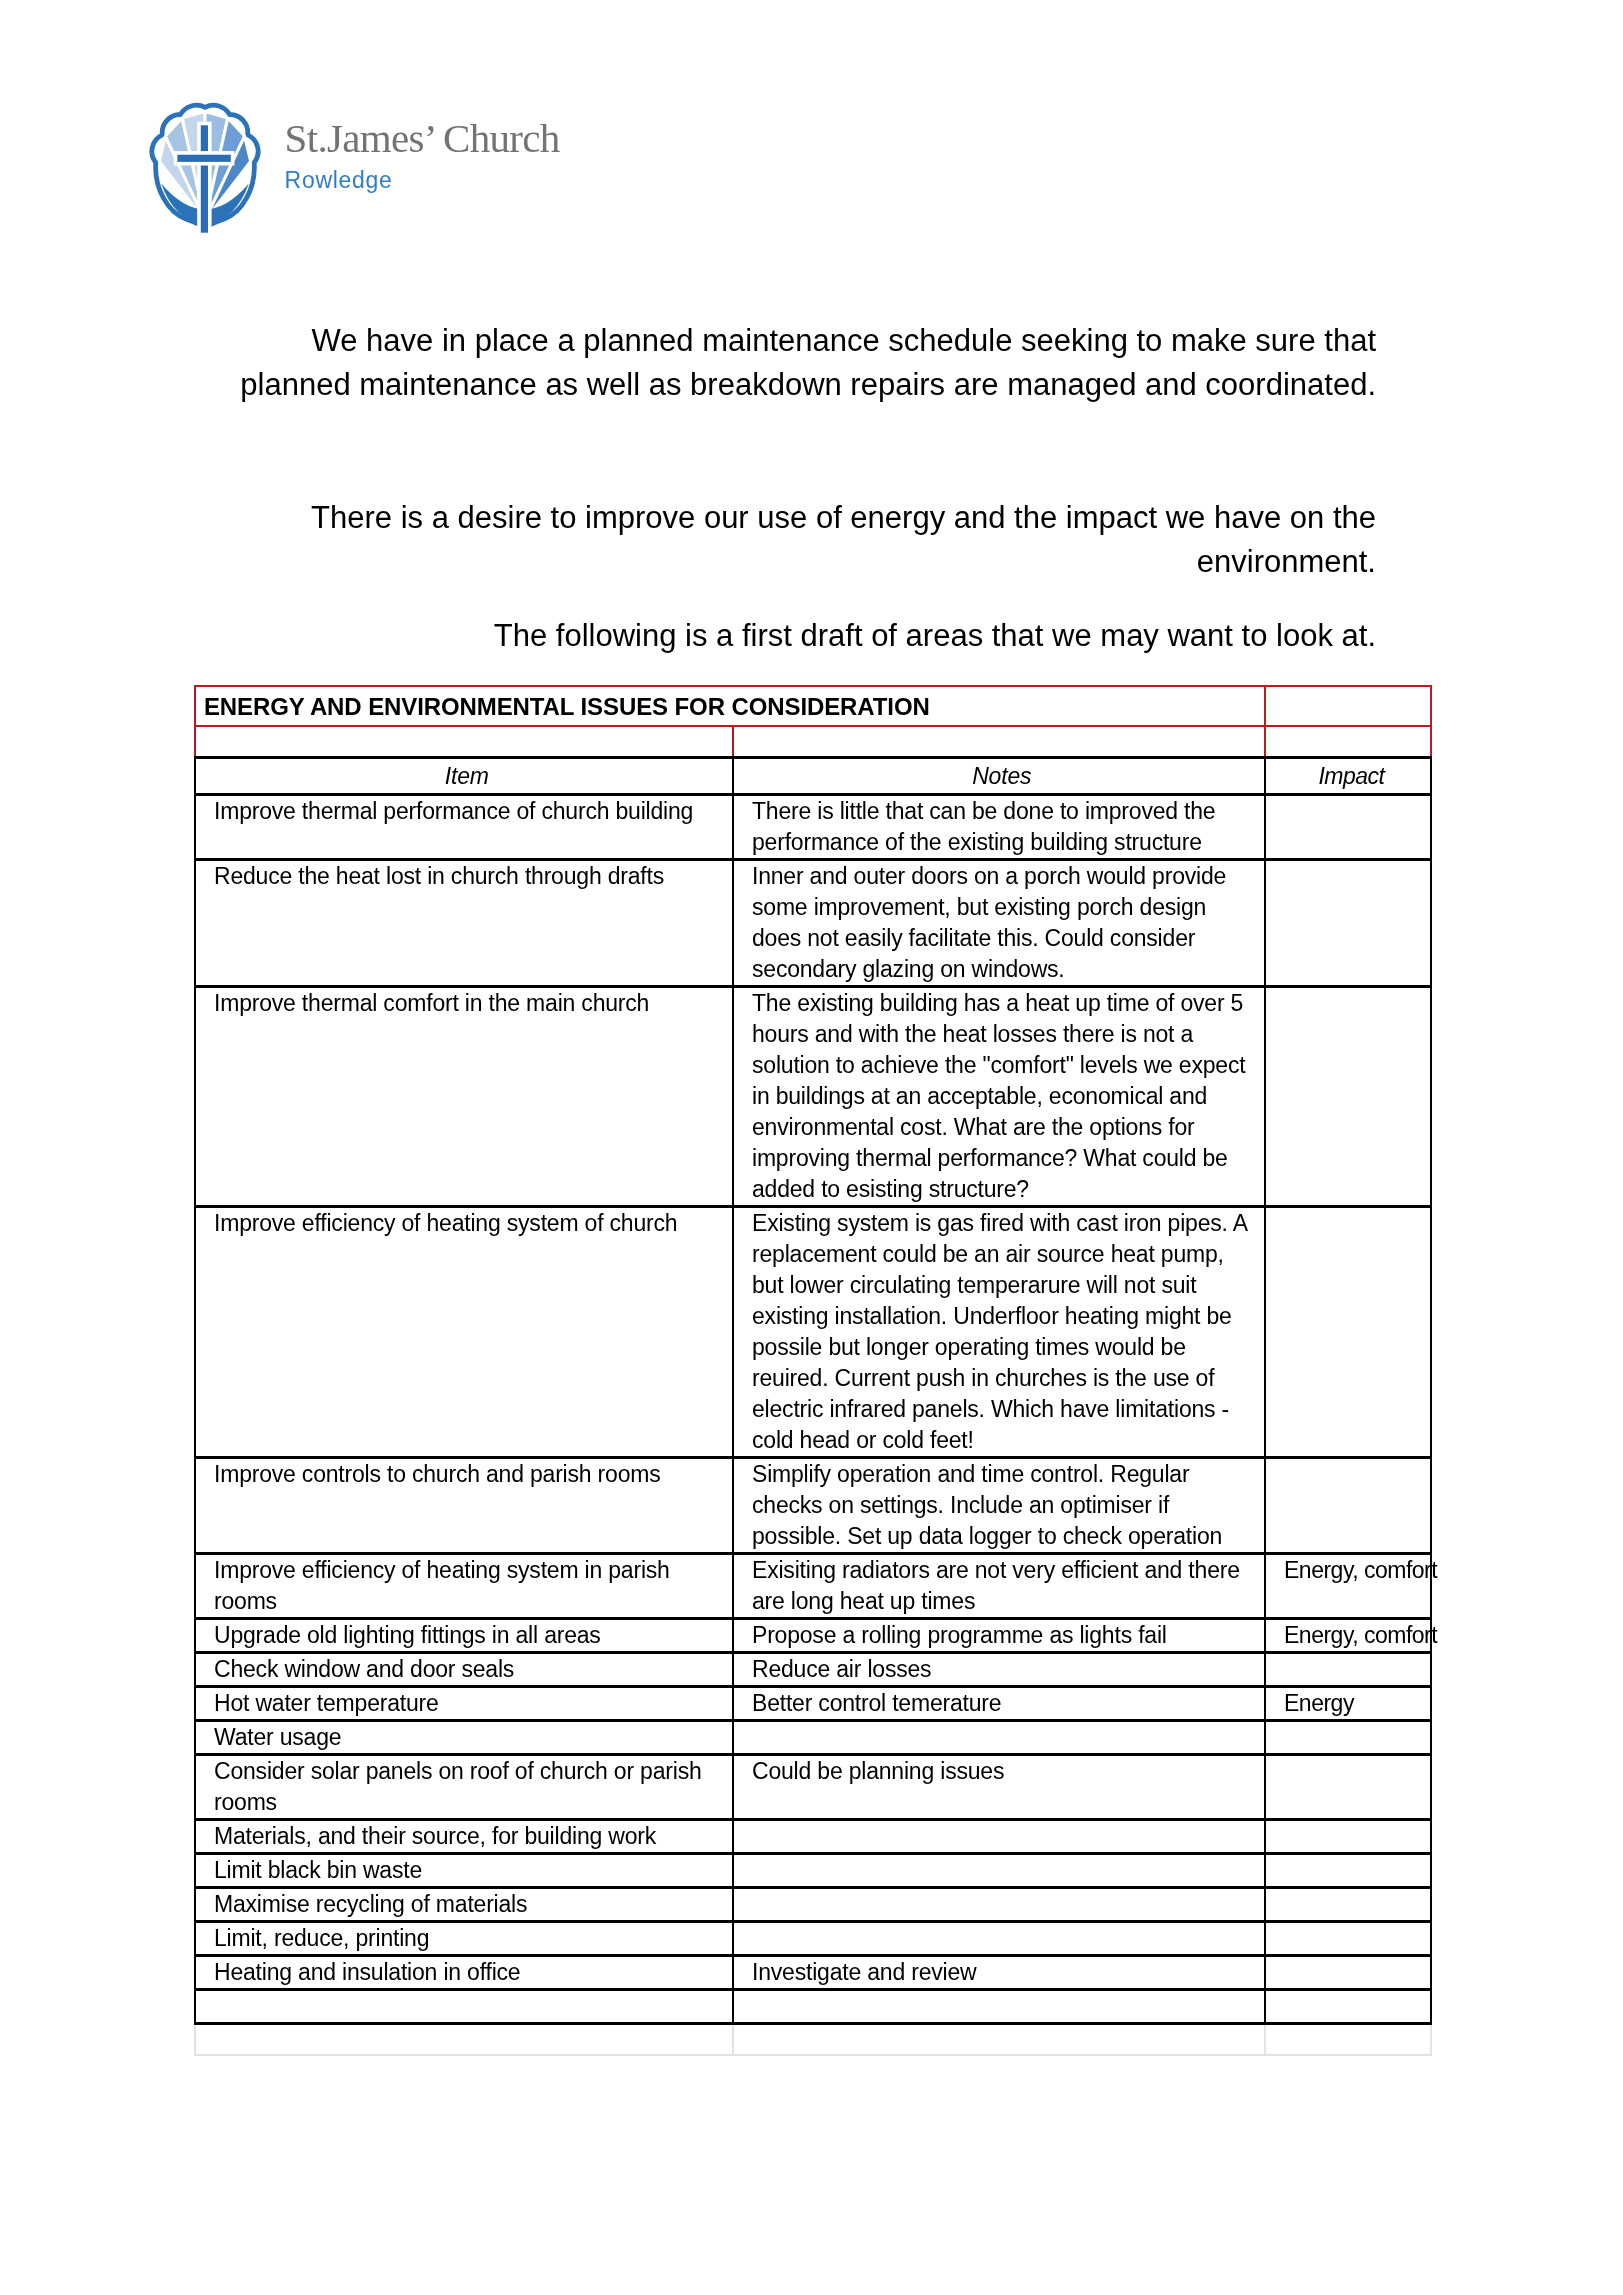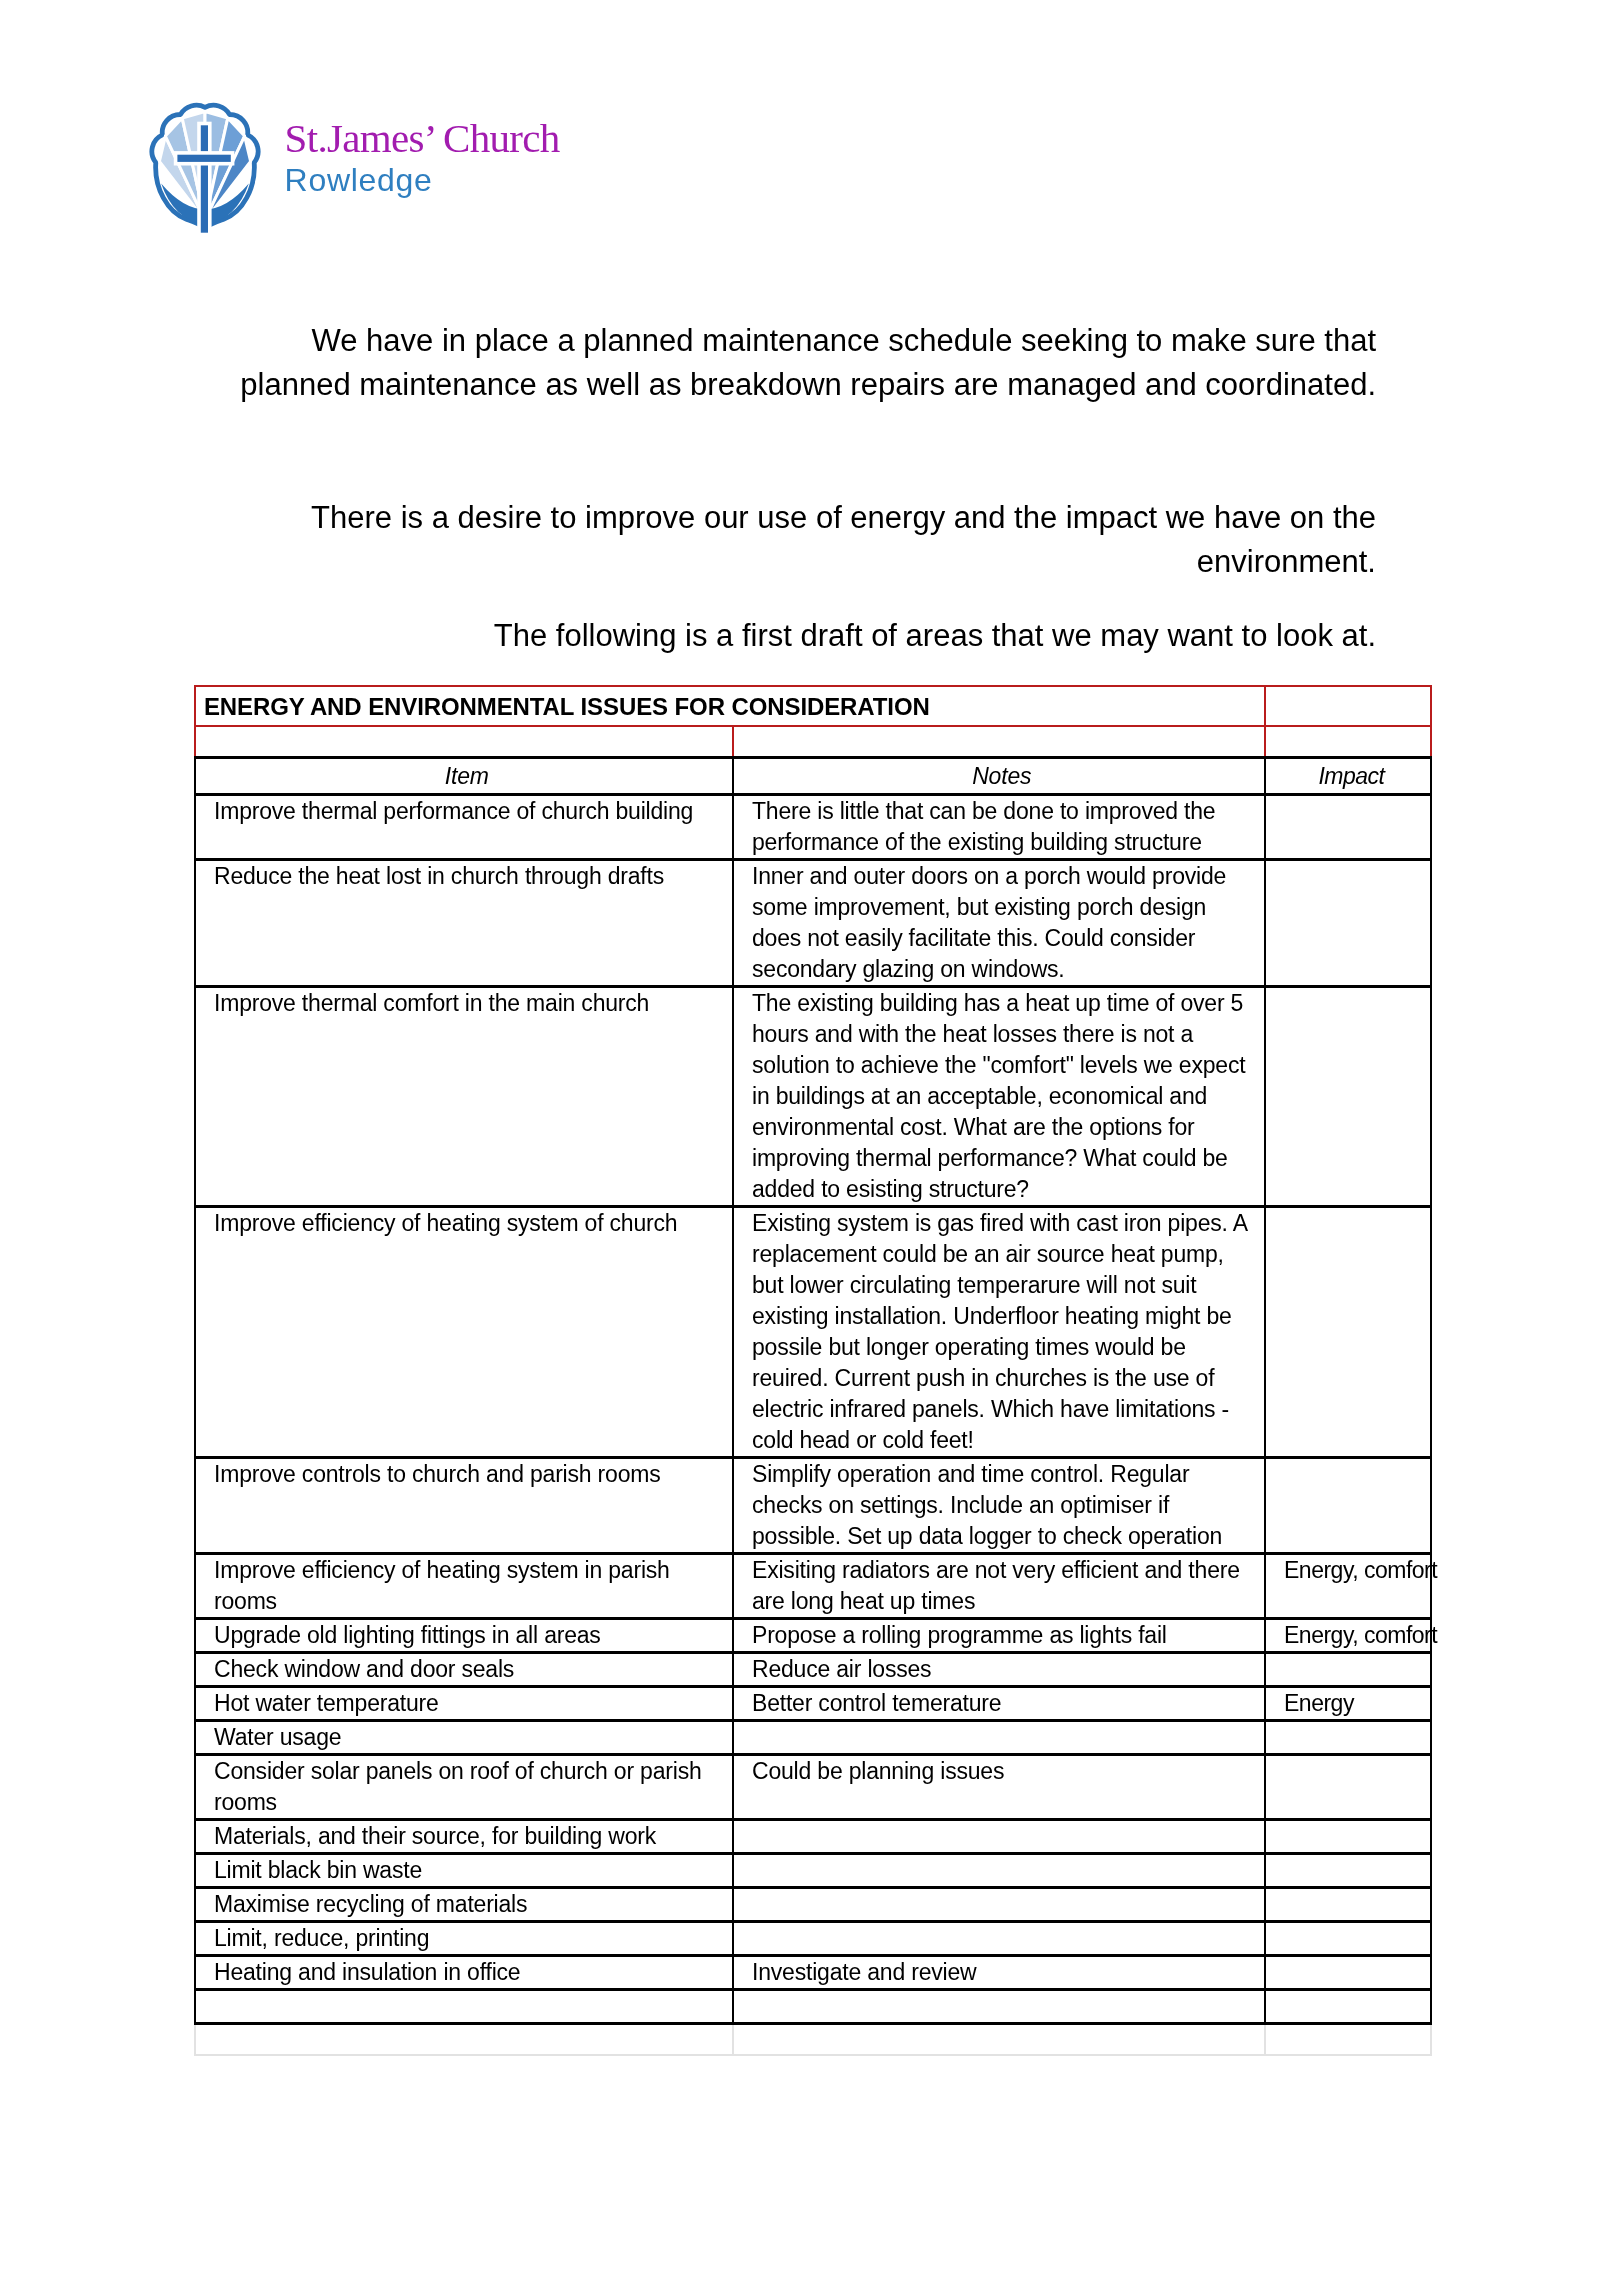--- a/index.html
+++ b/index.html
@@ -9,24 +9,24 @@
     overflow:hidden;
   }
   .page{position:absolute;left:0;top:0;width:1623px;height:2295px;background:#fff;}
 
   
   .logo{position:absolute;left:145px;top:93px;display:flex;align-items:flex-start;}
   .logo svg{width:120px;height:145px;display:block;}
   .logo-text{margin-left:19.6px;padding-top:25px;}
   .logo-title{
     font-family:"Liberation Serif",serif;font-size:41px;line-height:41px;
-    color:#a21caf;letter-spacing:-0.7px;white-space:nowrap;
+    color:#737373;letter-spacing:-0.7px;white-space:nowrap;
   }
   .logo-subtitle{
-    font-size:32px;line-height:34px;margin-top:3.9px;color:#2f7fc0;
+    font-size:23px;line-height:34px;margin-top:3.9px;color:#2f7fc0;
     letter-spacing:0.7px;white-space:nowrap;
   }
 
   
   .para{
     position:absolute;left:198px;width:1178px;margin:0;
     font-size:31px;line-height:44px;color:#000000;letter-spacing:0;text-align:right;
   }
   .p1{top:319px;}
   .p2{top:496px;}

